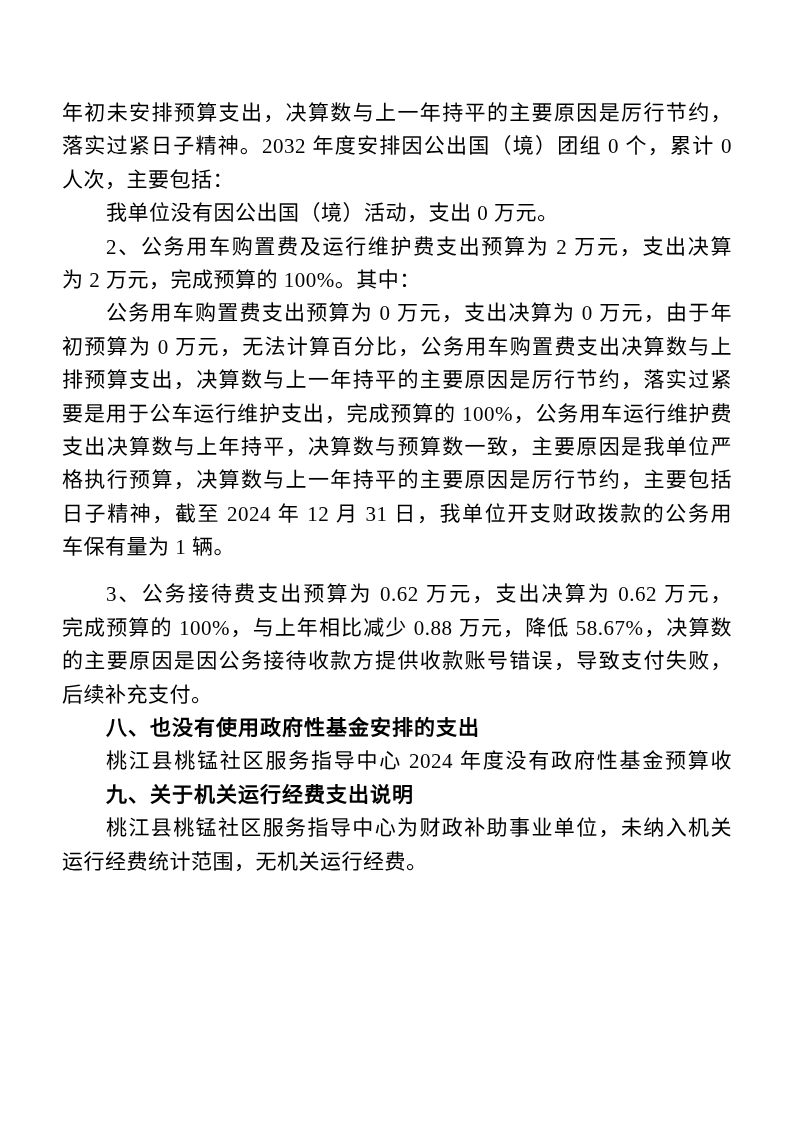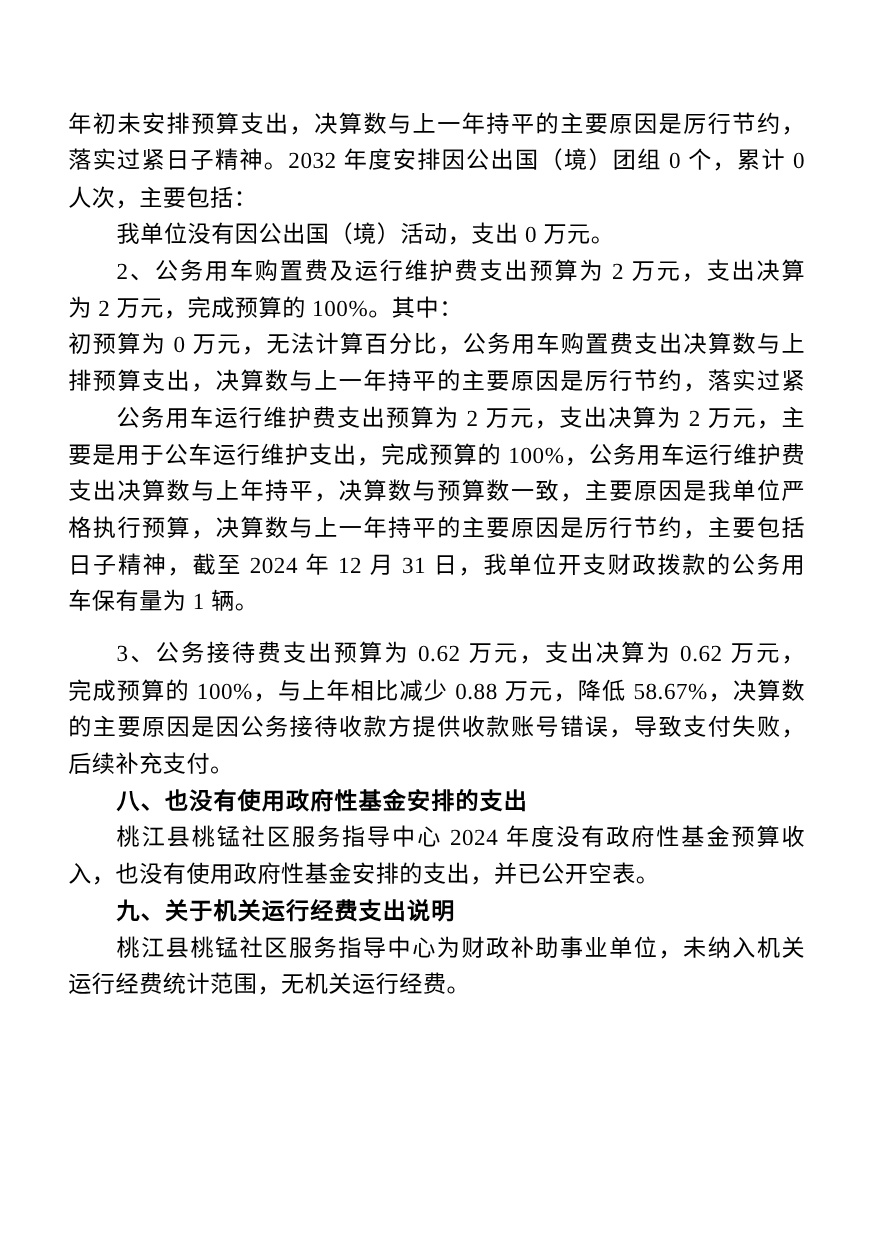--- a/index.html
+++ b/index.html
@@ -59,44 +59,43 @@
         <div class="line">人次，主要包括：</div>
       </div>
       <div class="para body">
         <div class="line indent">我单位没有因公出国（境）活动，支出 0 万元。</div>
       </div>
       <div class="para body">
         <div class="line fill indent">2、公务用车购置费及运行维护费支出预算为 2 万元，支出决算</div>
         <div class="line">为 2 万元，完成预算的 100%。其中：</div>
       </div>
       <div class="para body">
+        <div class="line fill indent">公务用车购置费支出预算为 0 万元，支出决算为 0 万元，由于年</div>
         <div class="line fill">初预算为 0 万元，无法计算百分比，公务用车购置费支出决算数与上</div>
         <div class="line fill">排预算支出，决算数与上一年持平的主要原因是厉行节约，落实过紧</div>
       </div>
       <div class="para body">
-        <div class="line fill indent">公务用车运行维护费支出预算为 2 万元，支出决算为 2 万元，主</div>
         <div class="line fill">要是用于公车运行维护支出，完成预算的 100%，公务用车运行维护费</div>
         <div class="line fill">支出决算数与上年持平，决算数与预算数一致，主要原因是我单位严</div>
         <div class="line fill">格执行预算，决算数与上一年持平的主要原因是厉行节约，主要包括</div>
         <div class="line fill">日子精神，截至 2024 年 12 月 31 日，我单位开支财政拨款的公务用</div>
         <div class="line">车保有量为 1 辆。</div>
       </div>
       <div class="para spacer"></div>
       <div class="para body">
         <div class="line fill indent">3、公务接待费支出预算为 0.62 万元，支出决算为 0.62 万元，</div>
         <div class="line fill">完成预算的 100%，与上年相比减少 0.88 万元，降低 58.67%，决算数</div>
         <div class="line fill">的主要原因是因公务接待收款方提供收款账号错误，导致支付失败，</div>
         <div class="line">后续补充支付。</div>
       </div>
       <div class="para heading">
         <div class="line indent">八、也没有使用政府性基金安排的支出</div>
       </div>
       <div class="para body">
         <div class="line fill indent">桃江县桃锰社区服务指导中心 2024 年度没有政府性基金预算收</div>
-        <div class="line">入，也没有使用政府性基金安排的支出，并已公开空表。</div>
       </div>
       <div class="para heading">
         <div class="line indent">九、关于机关运行经费支出说明</div>
       </div>
       <div class="para body">
         <div class="line fill indent">桃江县桃锰社区服务指导中心为财政补助事业单位，未纳入机关</div>
         <div class="line">运行经费统计范围，无机关运行经费。</div>
       </div>
     </div>
 </div>

